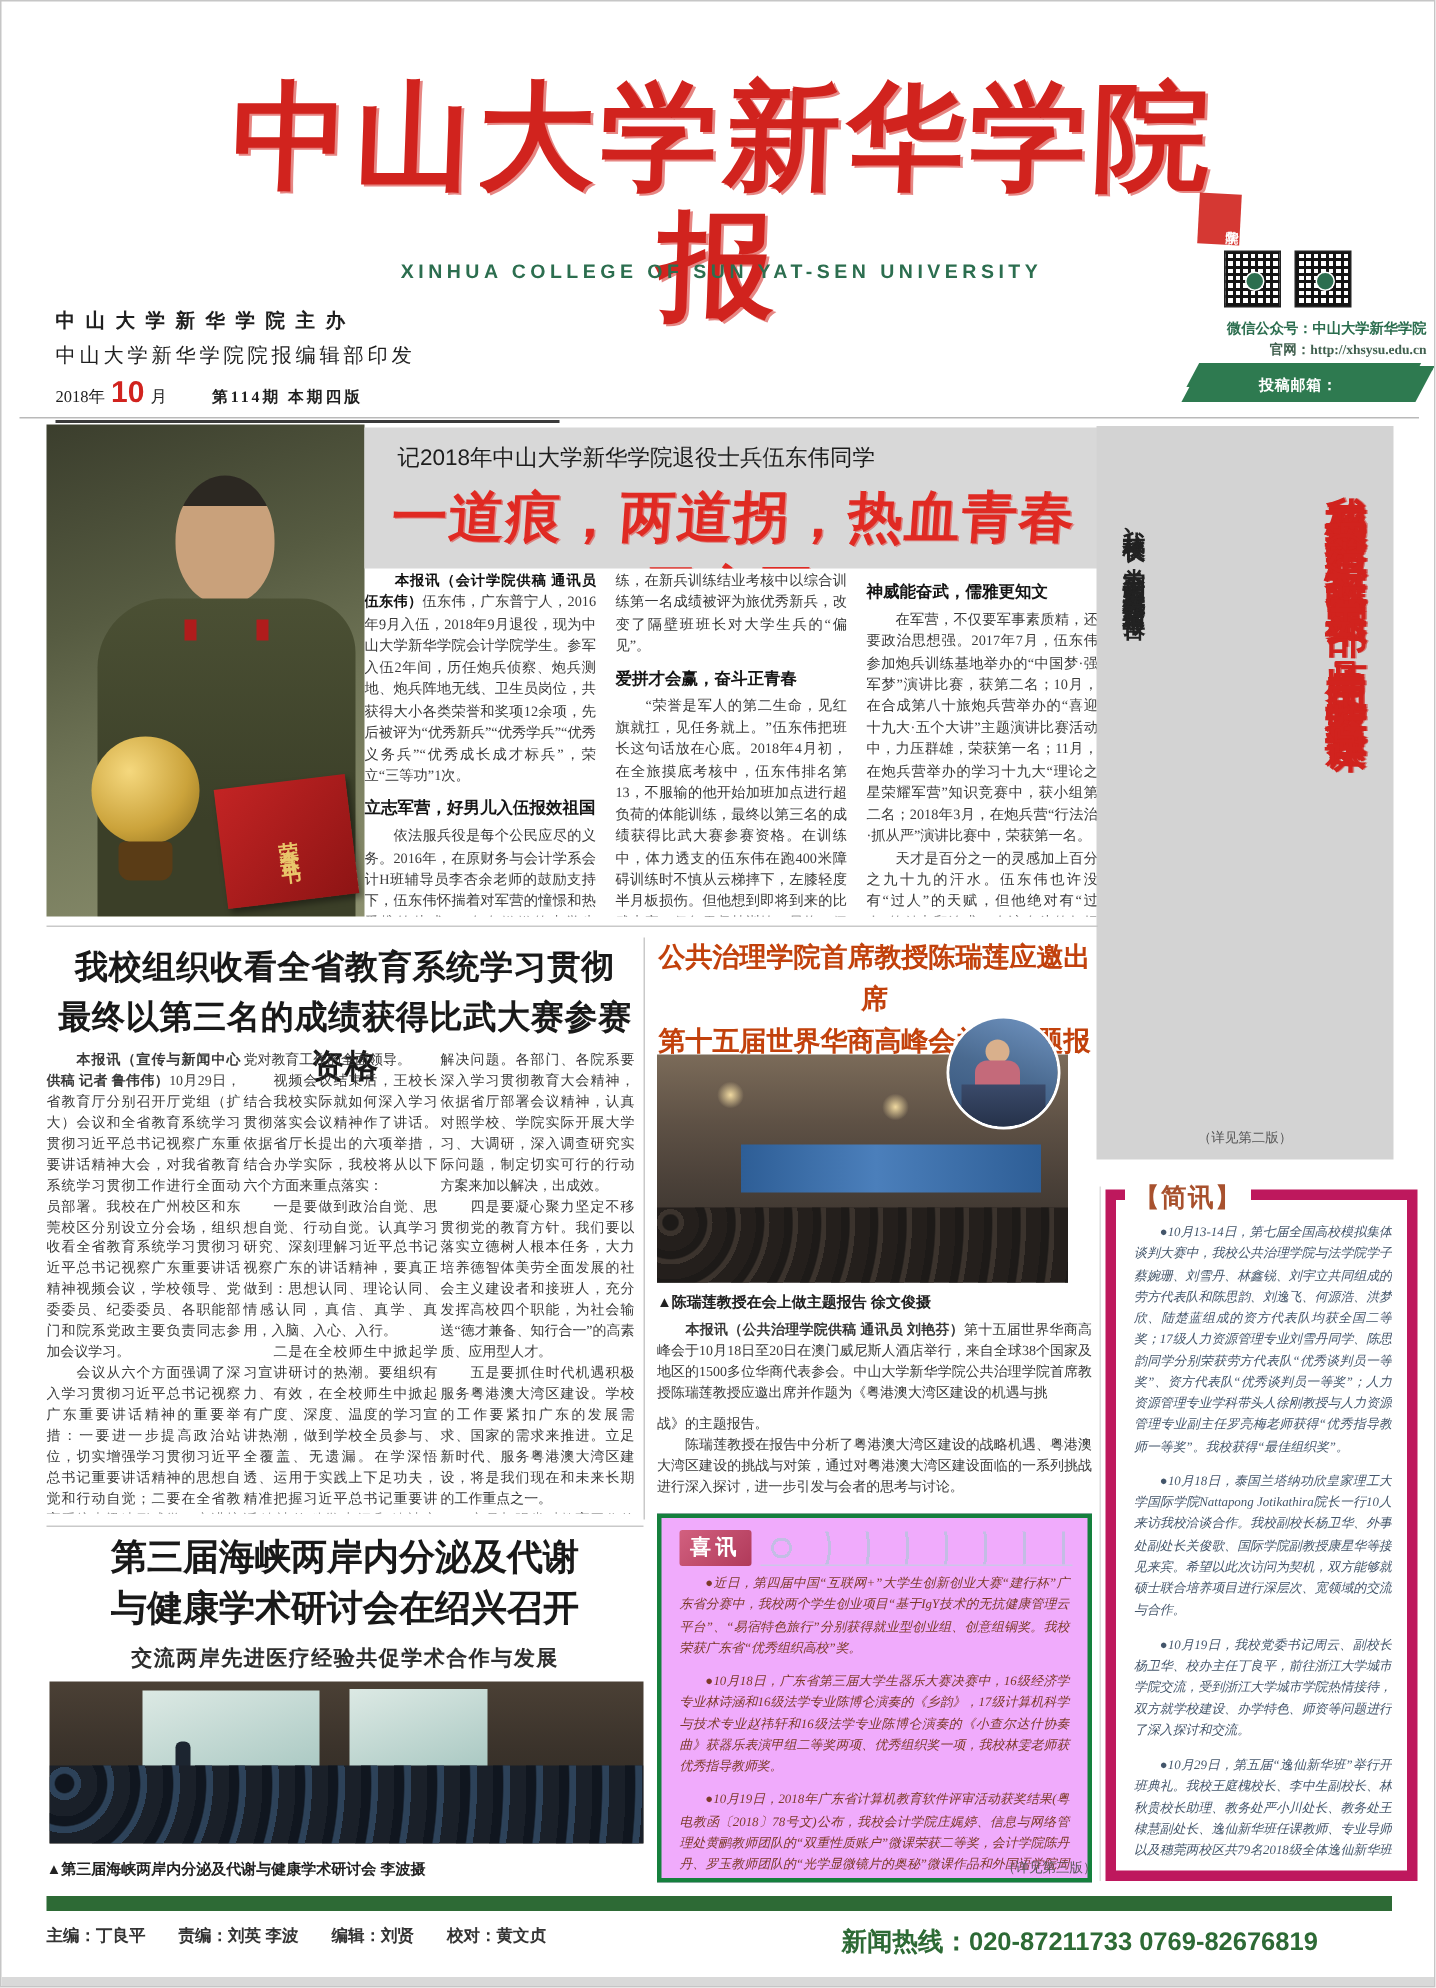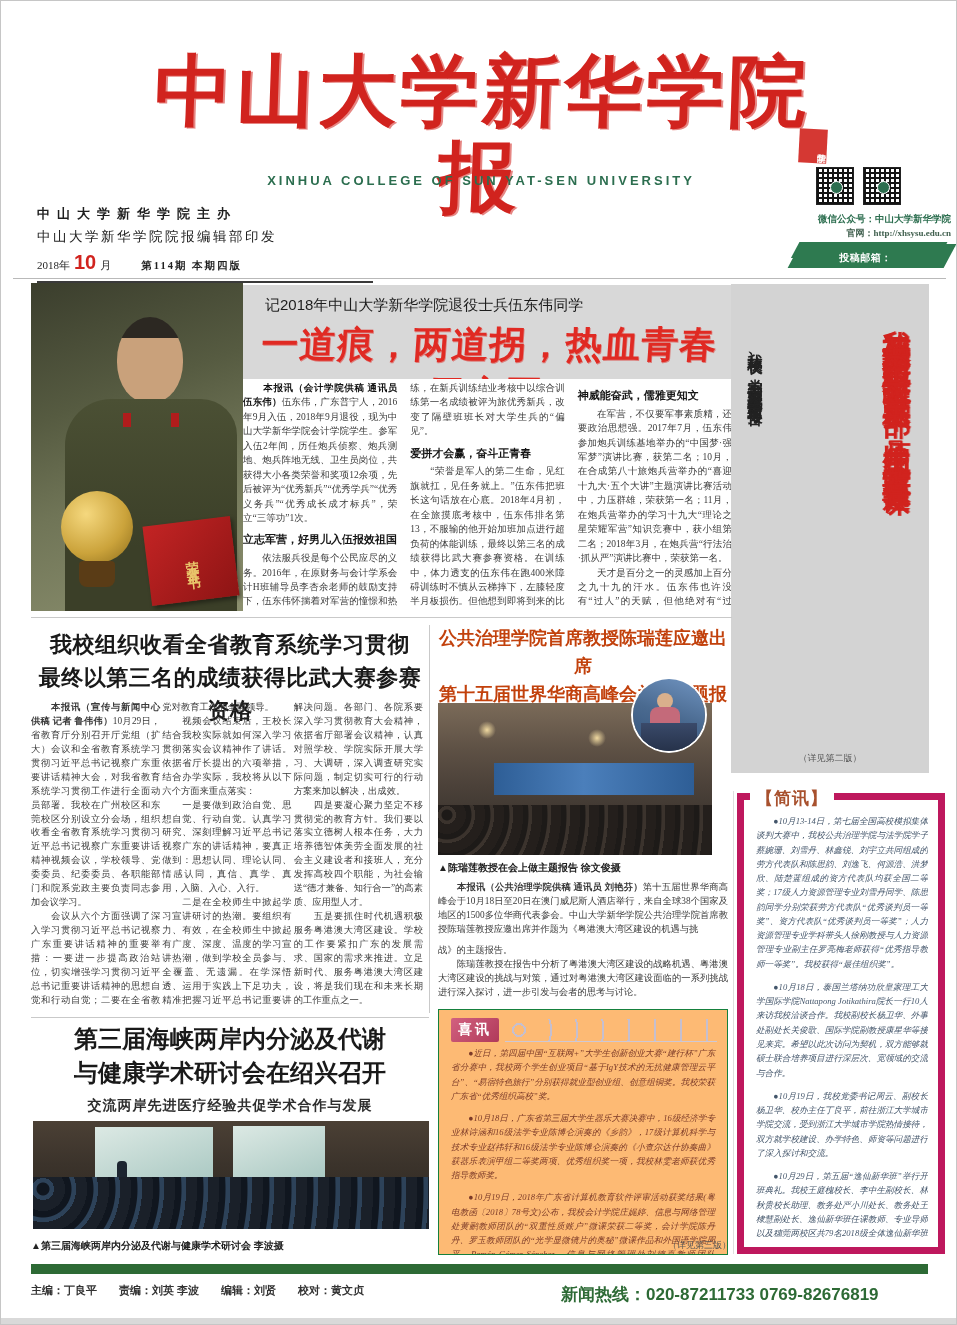--- a/index.html
+++ b/index.html
@@ -103,22 +103,22 @@
               background:linear-gradient(200deg,#7094c1 0%,#4a6a90 50%,#34537b 100%);
               box-shadow:0 0 0 2px #fff;}
   .inset-figure-head{position:absolute;left:24px;top:14px;width:16px;height:16px;border-radius:50%;background:#d9b08c;}
   .inset-figure-body{position:absolute;left:17px;top:28px;width:30px;height:20px;border-radius:8px 8px 0 0;background:#c46a7a;}
   .inset-podium{position:absolute;left:8px;top:44px;width:56px;height:28px;background:linear-gradient(180deg,#3a4a6a,#26324a);}
   .chen-caption{left:437px;top:860px;width:290px;font-size:10px;font-weight:bold;color:#222;
                 font-family:"Liberation Sans",sans-serif;}
   .chen-cols{left:437px;top:880px;width:290px;height:122px;display:flex;gap:4px;overflow:hidden;flex-direction:column;}
 
   
-  .gn-box{left:437px;top:1008px;width:290px;height:246px;border:1px solid #15803d;box-sizing:border-box;
-          overflow:hidden;background:#fdba74;}
+  .gn-box{left:437px;top:1008px;width:290px;height:246px;border:3px solid #15803d;box-sizing:border-box;
+          overflow:hidden;background:#f0abfc;}
   .gn-head{display:flex;align-items:center;margin:8px 10px 4px 12px;gap:6px;}
   .gn-label{width:48px;height:24px;flex:0 0 auto;background:linear-gradient(135deg,#d2607f,#b03a5a);
             color:#fff;font-weight:bold;font-size:14px;display:flex;align-items:center;justify-content:center;
             letter-spacing:3px;border-radius:2px;}
   .gn-wave{flex:1;height:22px;opacity:.85;border-bottom:1px solid #c6cbe6;
            background:repeating-radial-gradient(circle at 14px 11px,rgba(0,0,0,0) 0 5px,#bcc1e0 5px 7px,rgba(0,0,0,0) 7px 26px);}
   .gn-items{margin:2px 12px 0 12px;}
   .gn-item{font-size:8.6px;line-height:1.66;text-align:justify;color:#7c3a28;font-style:italic;
            text-indent:2em;margin-bottom:8px;}
 

